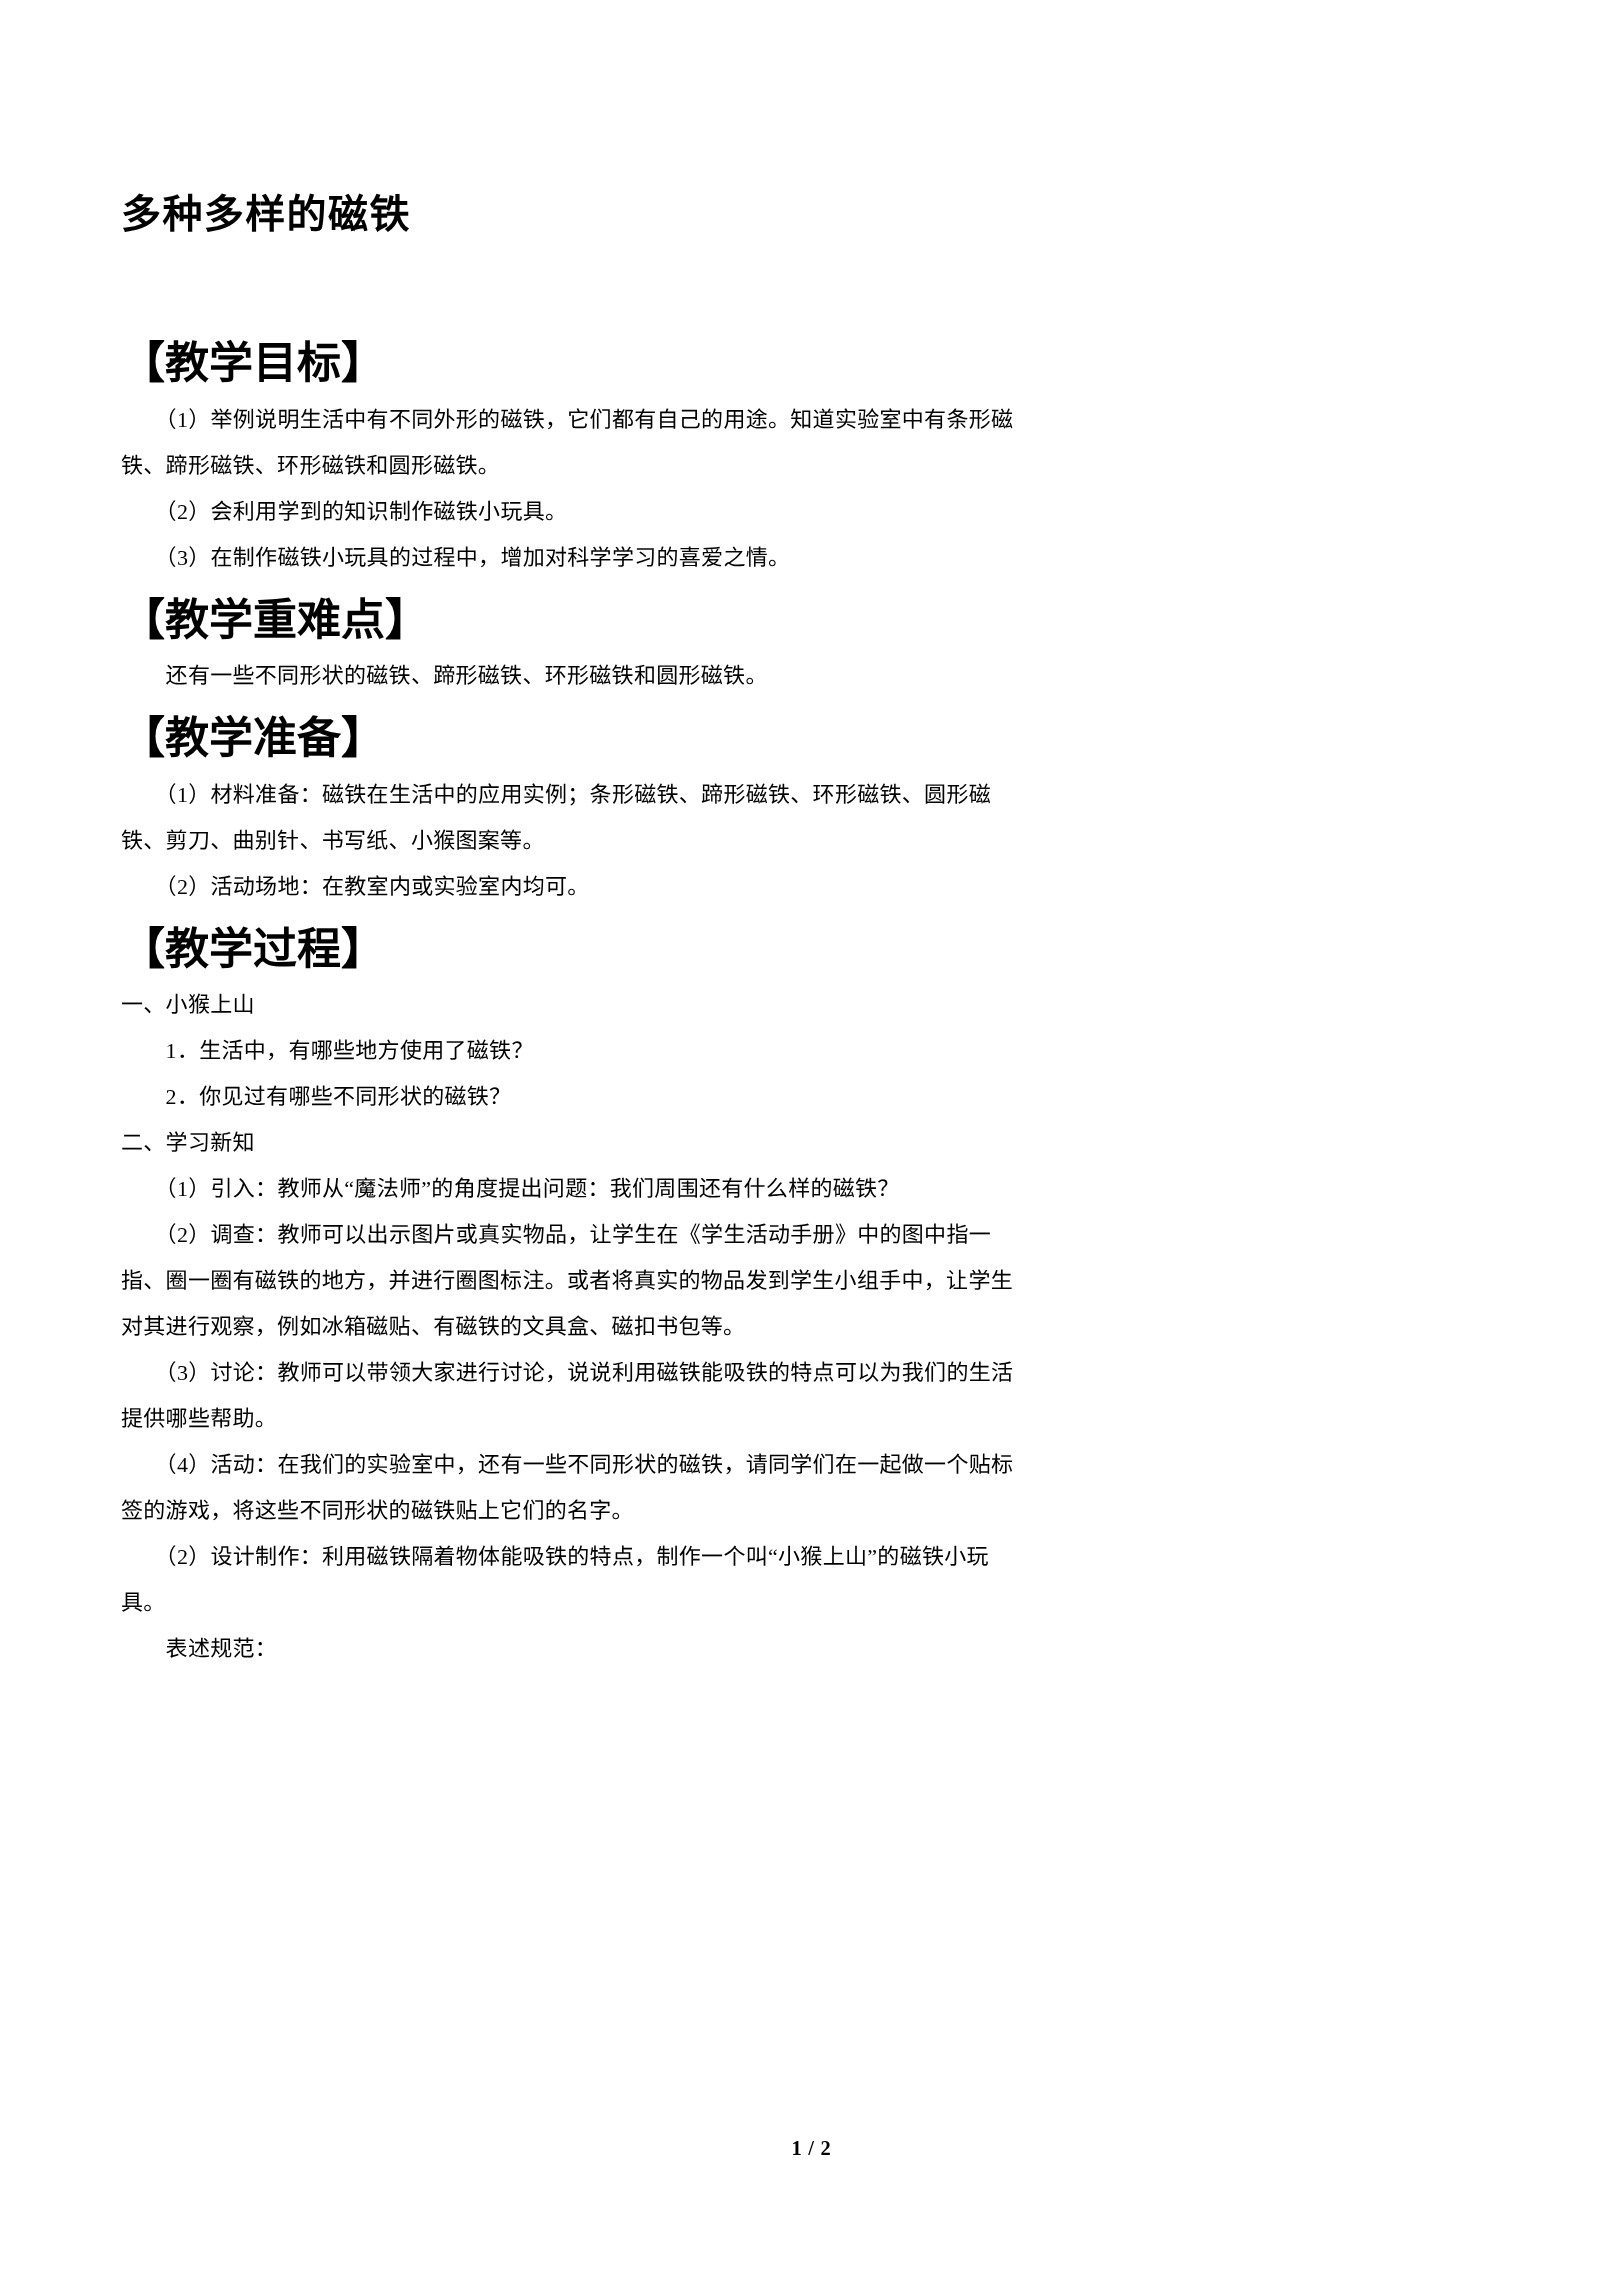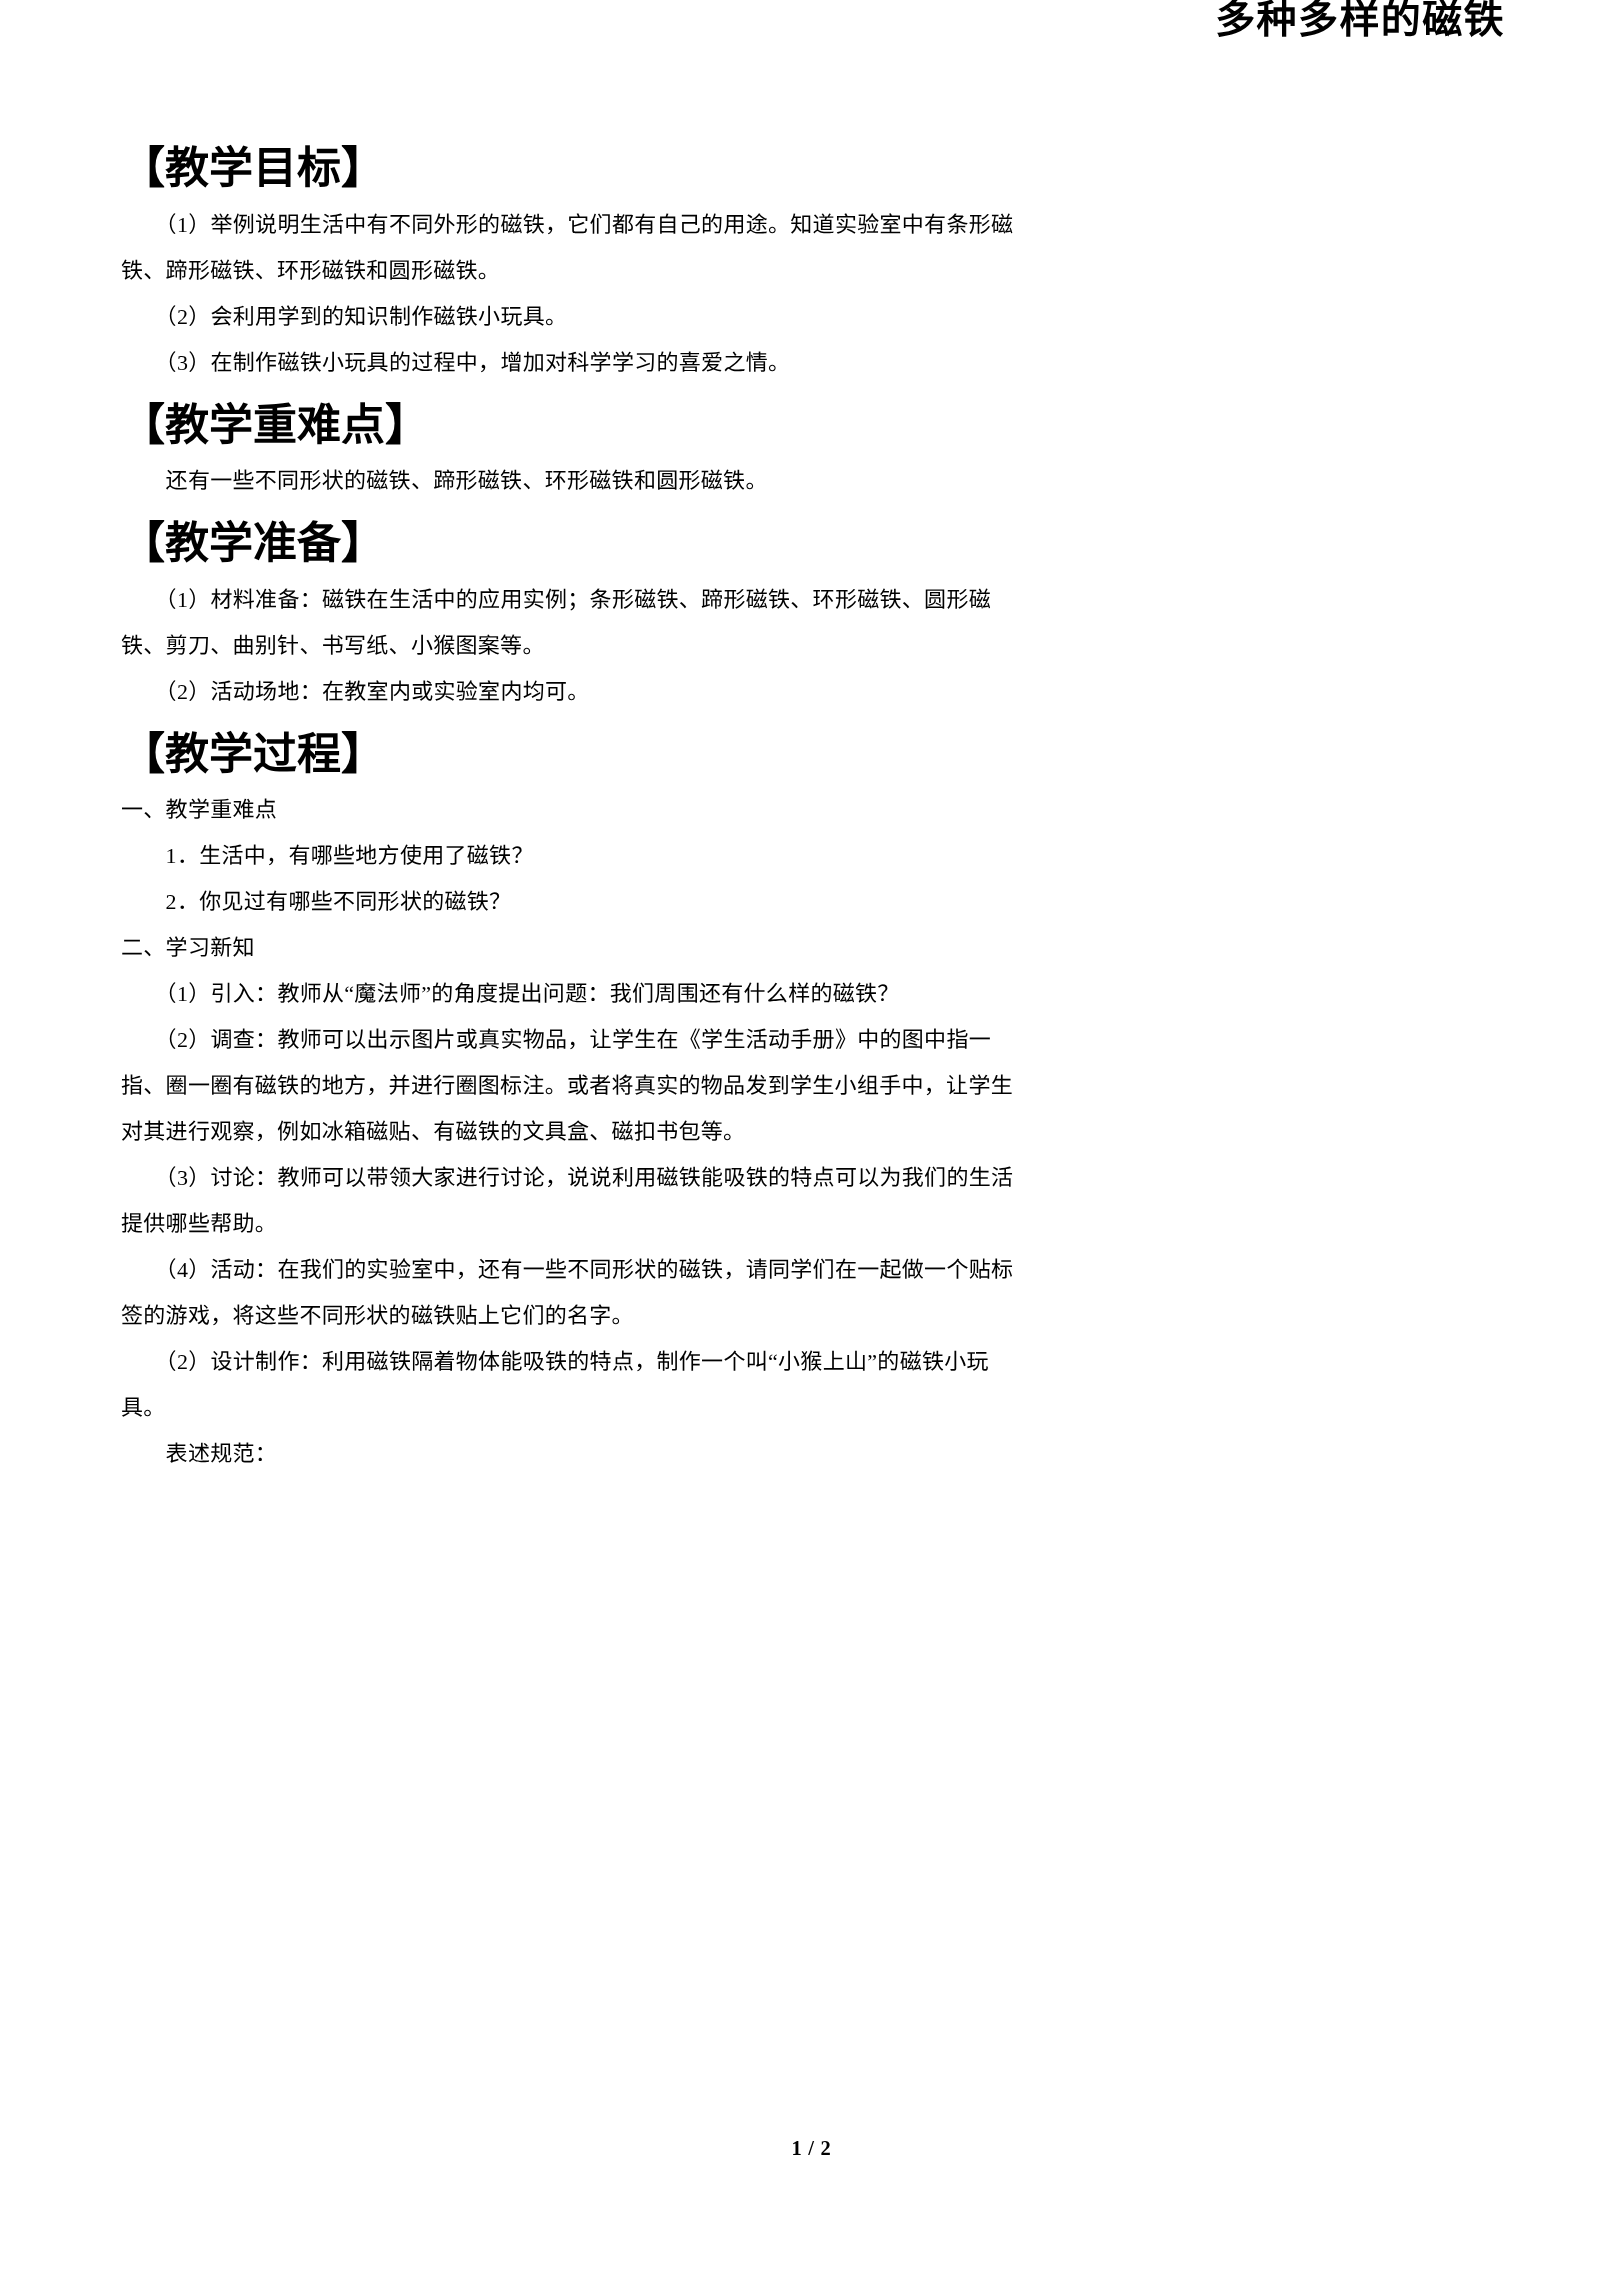--- a/index.html
+++ b/index.html
@@ -22,25 +22,26 @@
     padding: 0;
     overflow: hidden;
   }
   .content {
     position: absolute;
     left: 121px;
     top: 0;
     width: 1384px;
   }
   .doc-title {
-    text-align: right;
+    text-align: left;
     font-size: 40px;
     font-weight: bold;
     line-height: 1;
     margin: 0;
+    padding-top: 195px;
     letter-spacing: 1.4px;
   }
   .section-heading {
     font-size: 44px;
     font-weight: bold;
     line-height: 1.15;
     margin: 0;
     padding: 0;
     letter-spacing: 0px;
   }
@@ -109,21 +110,21 @@
         <p class="body-line">铁、剪刀、曲别针、书写纸、小猴图案等。</p>
         <p class="body-line">　　（2）活动场地：在教室内或实验室内均可。</p>
       </div>
       <div class="gap-h-before"></div>
     </div>
 
     <div class="section">
       <h2 class="section-heading">【教学过程】</h2>
       <div class="gap-h-after"></div>
       <div class="line-block">
-        <p class="body-line">一、教学重难点</p>
+        <p class="body-line">一、小猴上山</p>
         <p class="body-line">　　1．生活中，有哪些地方使用了磁铁？</p>
         <p class="body-line">　　2．你见过有哪些不同形状的磁铁？</p>
         <p class="body-line">二、学习新知</p>
         <p class="body-line">　　（1）引入：教师从“魔法师”的角度提出问题：我们周围还有什么样的磁铁？</p>
         <p class="body-line">　　（2）调查：教师可以出示图片或真实物品，让学生在《学生活动手册》中的图中指一</p>
         <p class="body-line">指、圈一圈有磁铁的地方，并进行圈图标注。或者将真实的物品发到学生小组手中，让学生</p>
         <p class="body-line">对其进行观察，例如冰箱磁贴、有磁铁的文具盒、磁扣书包等。</p>
         <p class="body-line">　　（3）讨论：教师可以带领大家进行讨论，说说利用磁铁能吸铁的特点可以为我们的生活</p>
         <p class="body-line">提供哪些帮助。</p>
         <p class="body-line">　　（4）活动：在我们的实验室中，还有一些不同形状的磁铁，请同学们在一起做一个贴标</p>

